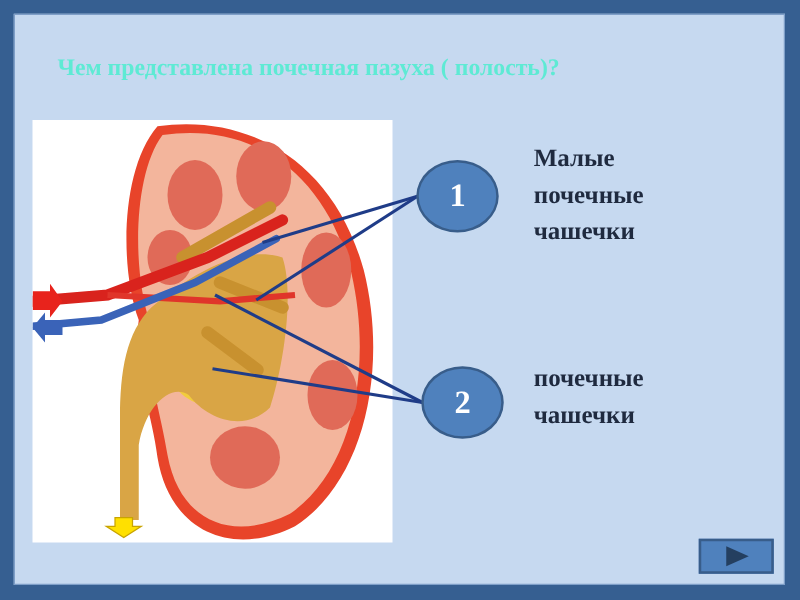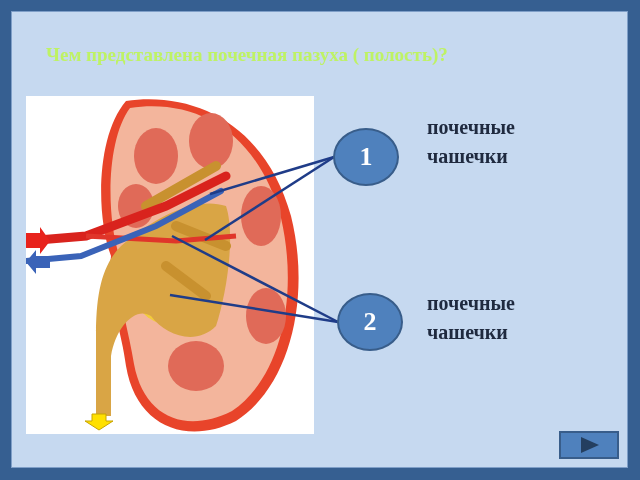--- a/index.html
+++ b/index.html
@@ -1,18 +1,18 @@
 <!DOCTYPE html>
 <html><head>
 <meta charset="utf-8">
 <style>
   html,body{margin:0;padding:0;}
   body{width:640px;height:480px;background:#365f91;position:relative;overflow:hidden;font-family:"Liberation Serif",serif;}
   .panel{position:absolute;left:11px;top:11px;width:617px;height:457px;background:#c6d9f0;border:1px solid #7f9fc8;box-sizing:border-box;}
-  .title{position:absolute;left:46px;top:44px;color:#bef264;font-weight:bold;font-size:19px;white-space:nowrap;}
+  .title{position:absolute;left:46px;top:44px;color:#5eead4;font-weight:bold;font-size:19px;white-space:nowrap;}
   .img{position:absolute;left:26px;top:96px;width:288px;height:338px;background:#fff;overflow:hidden;}
   .badge{position:absolute;width:66px;height:58px;border-radius:50%;background:#4f81bd;border:2px solid #385d8a;box-sizing:border-box;color:#fff;font-weight:bold;font-size:26px;display:flex;align-items:center;justify-content:center;}
   .label{position:absolute;color:#1f2a3f;font-weight:bold;font-size:20px;line-height:29px;}
   .next{position:absolute;left:559px;top:431px;width:60px;height:28px;background:#4f81bd;border:2px solid #385d8a;box-sizing:border-box;display:flex;align-items:center;justify-content:center;}
   svg.lines{position:absolute;left:0;top:0;}
 </style>
 </head>
 <body>
 
 <div class="panel"></div>
@@ -55,20 +55,21 @@
 </svg>
 
 <div class="badge" style="left:333px;top:128px;">
     <span>1</span>
   </div>
 <div class="badge" style="left:337px;top:293px;">
     <span>2</span>
   </div>
 
 <div class="label" style="left:427px;top:113px;">
+  <div>Малые</div>
   <div>почечные</div>
   <div>чашечки</div>
 </div>
 <div class="label" style="left:427px;top:289px;">
   <div>почечные</div>
   <div>чашечки</div>
 </div>
 
 <div class="next">
   <svg width="22" height="18">

